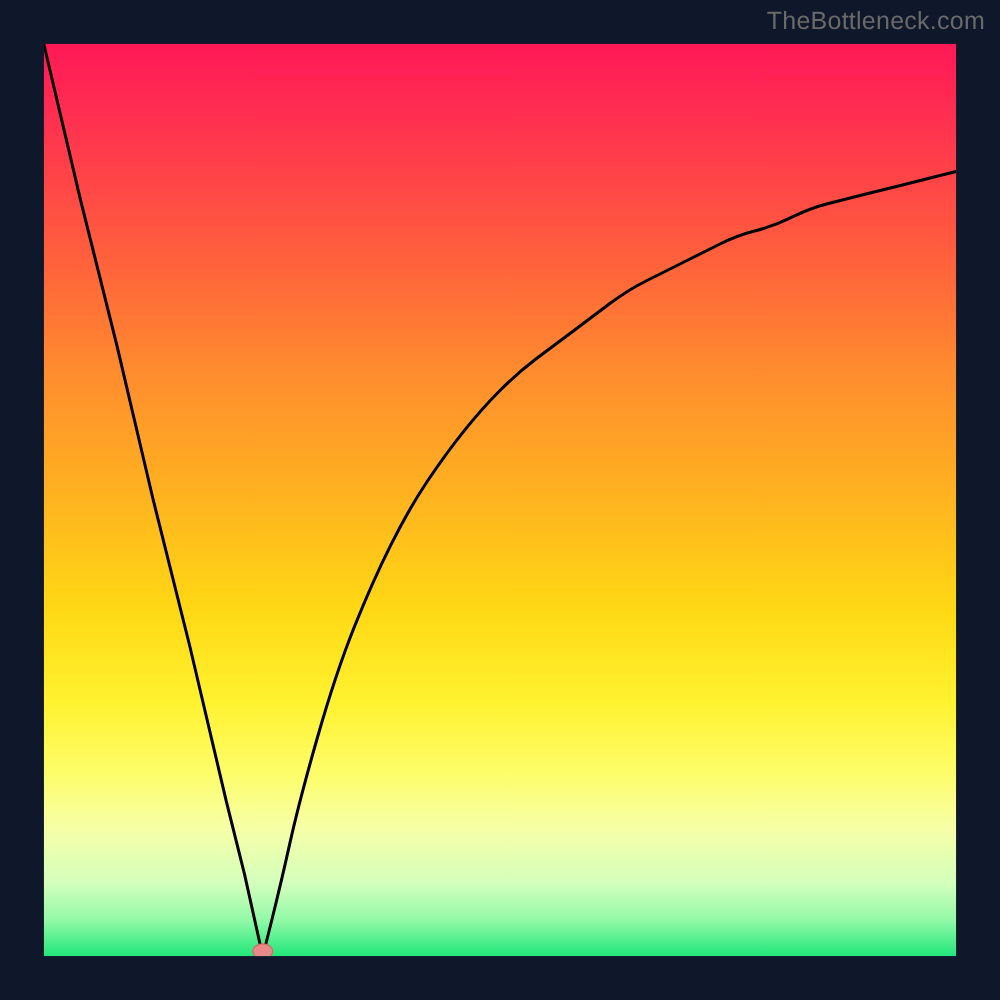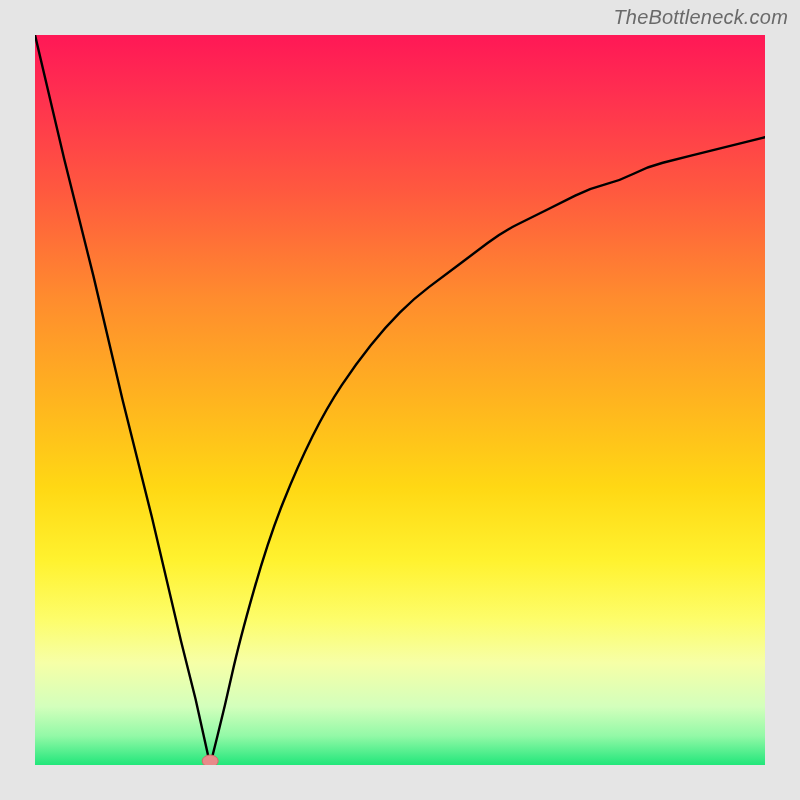--- a/index.html
+++ b/index.html
@@ -8,22 +8,21 @@
     width: 800px;
     height: 800px;
     overflow: hidden;
     background: #000;
     font-family: Arial, Helvetica, sans-serif;
   }
   .frame {
     position: relative;
     width: 800px;
     height: 800px;
-    background: #e5e5e5;
-    font-style: italic;
+    background: #0f172a;
   }
   .plot-area {
     position: absolute;
     left: 35px;
     top: 35px;
     width: 730px;
     height: 730px;
     overflow: hidden;
   }
   .gradient-bg {

